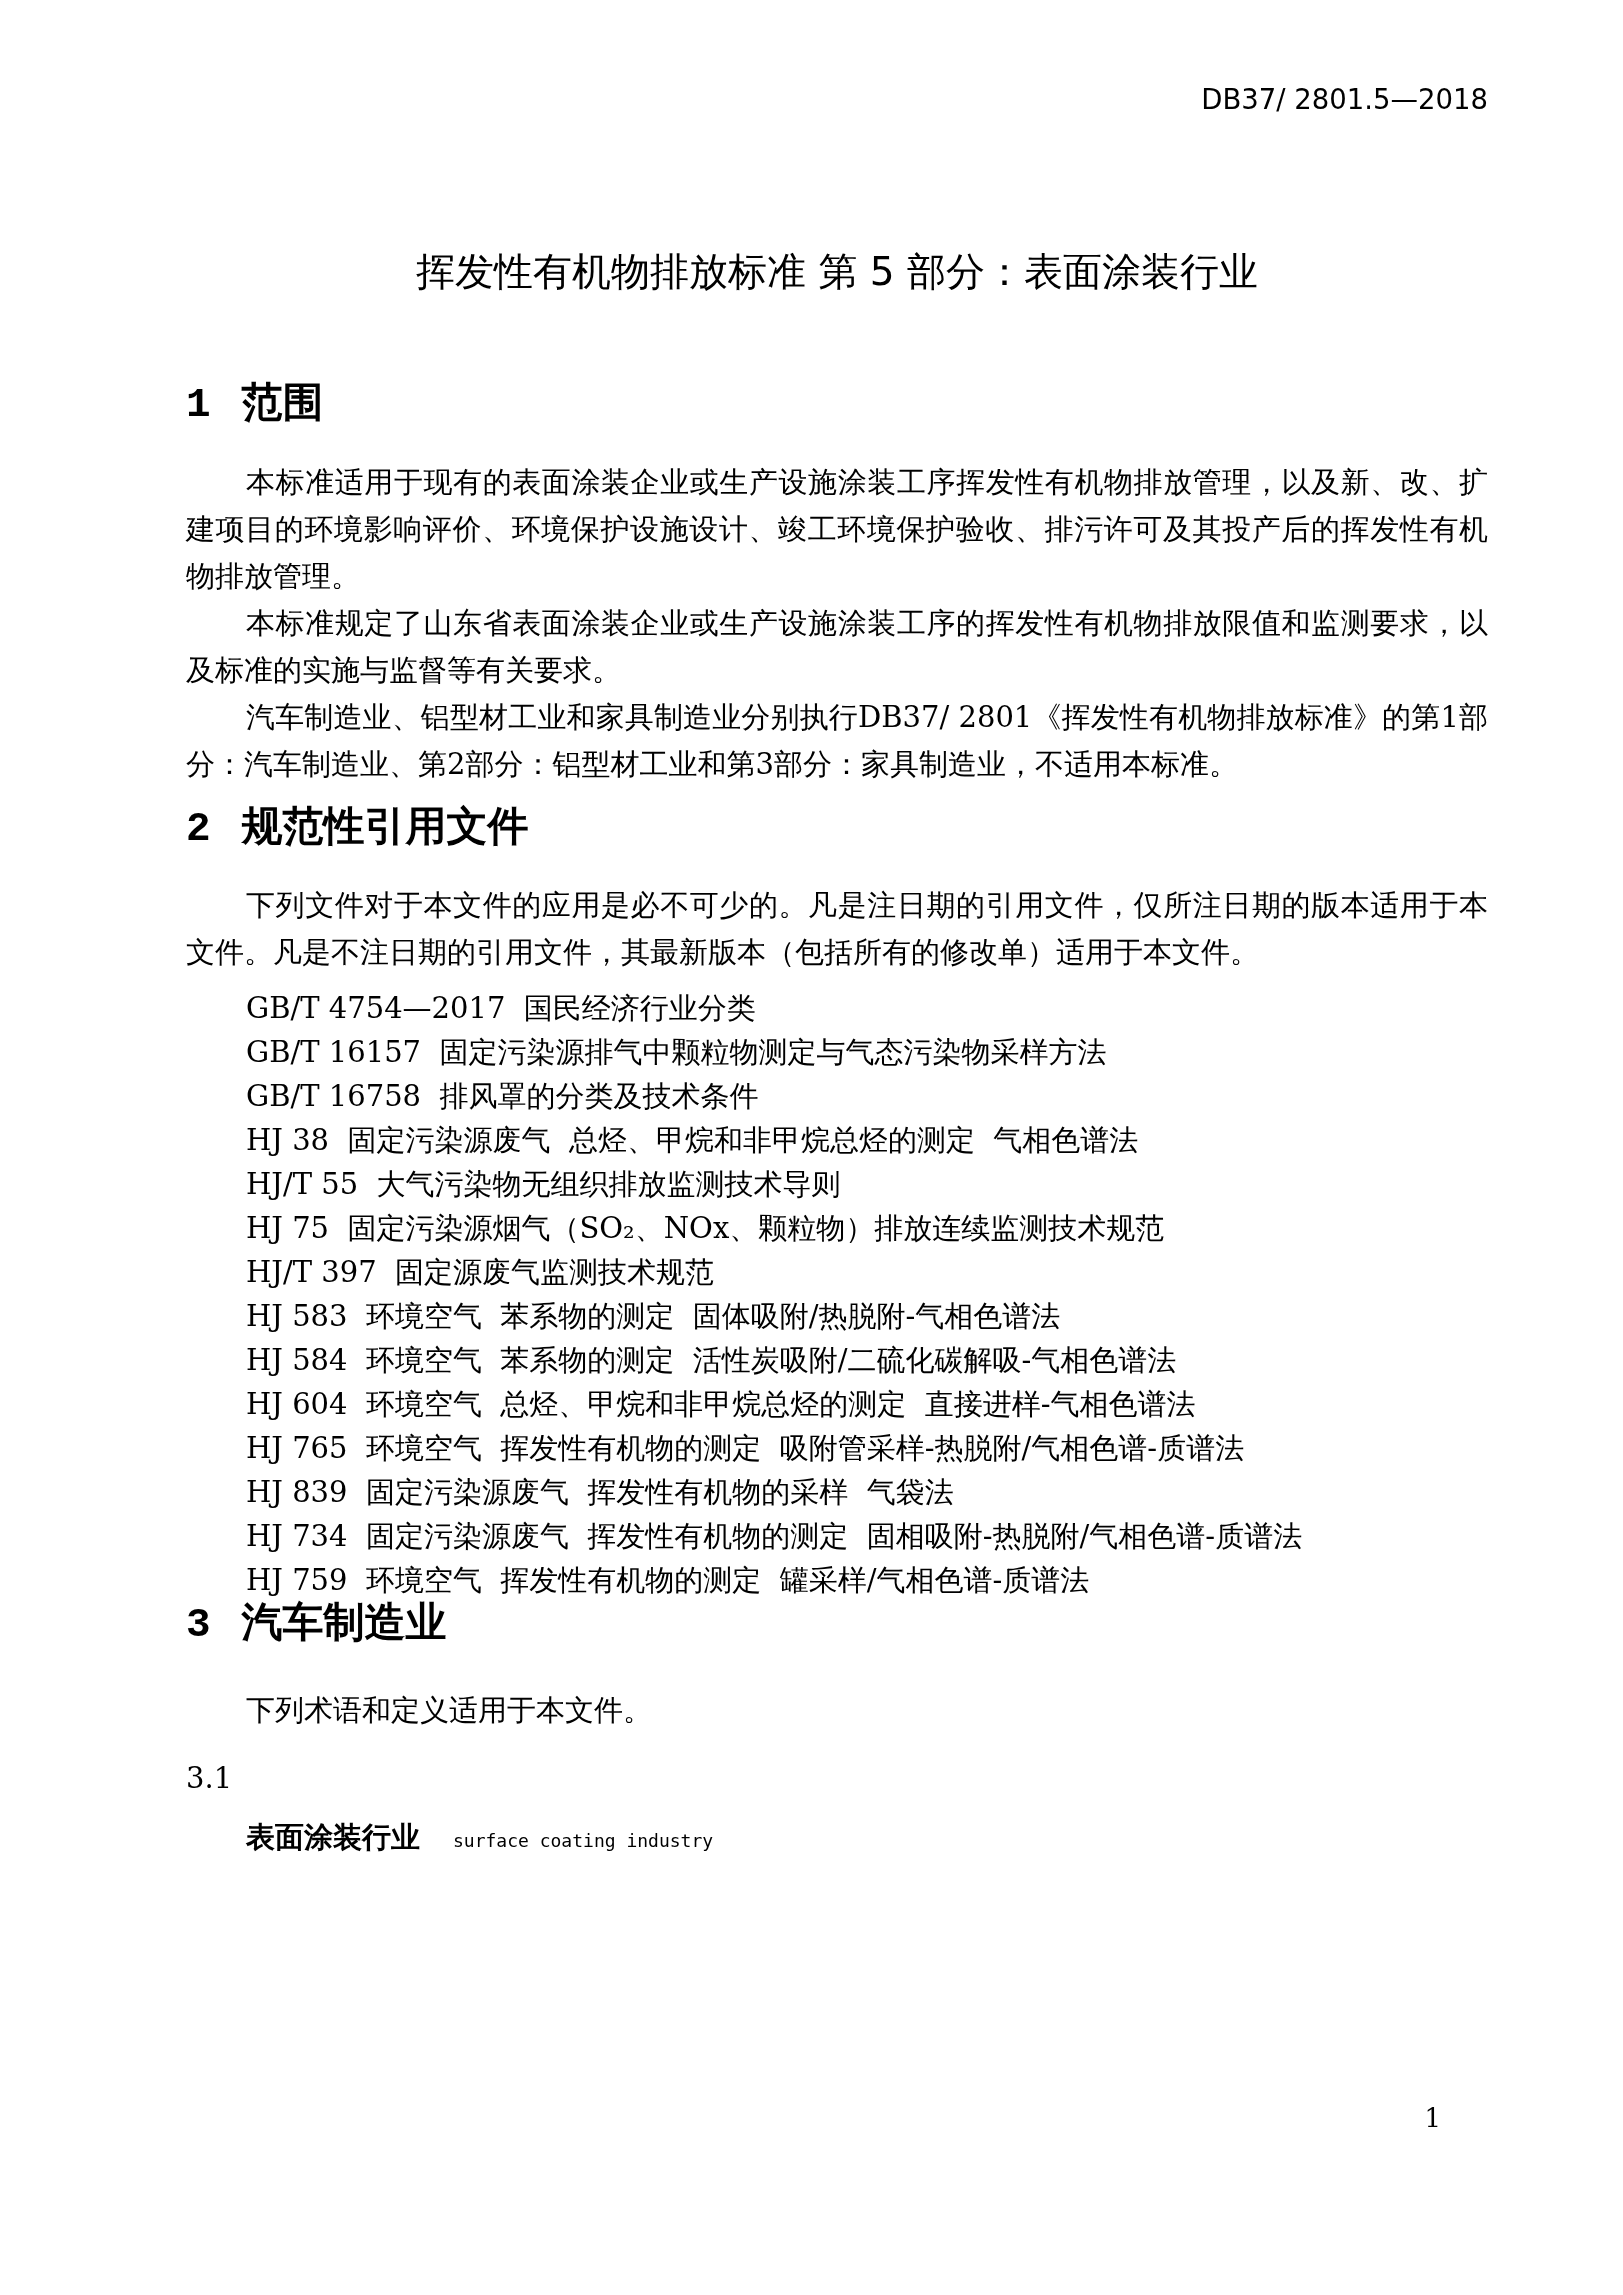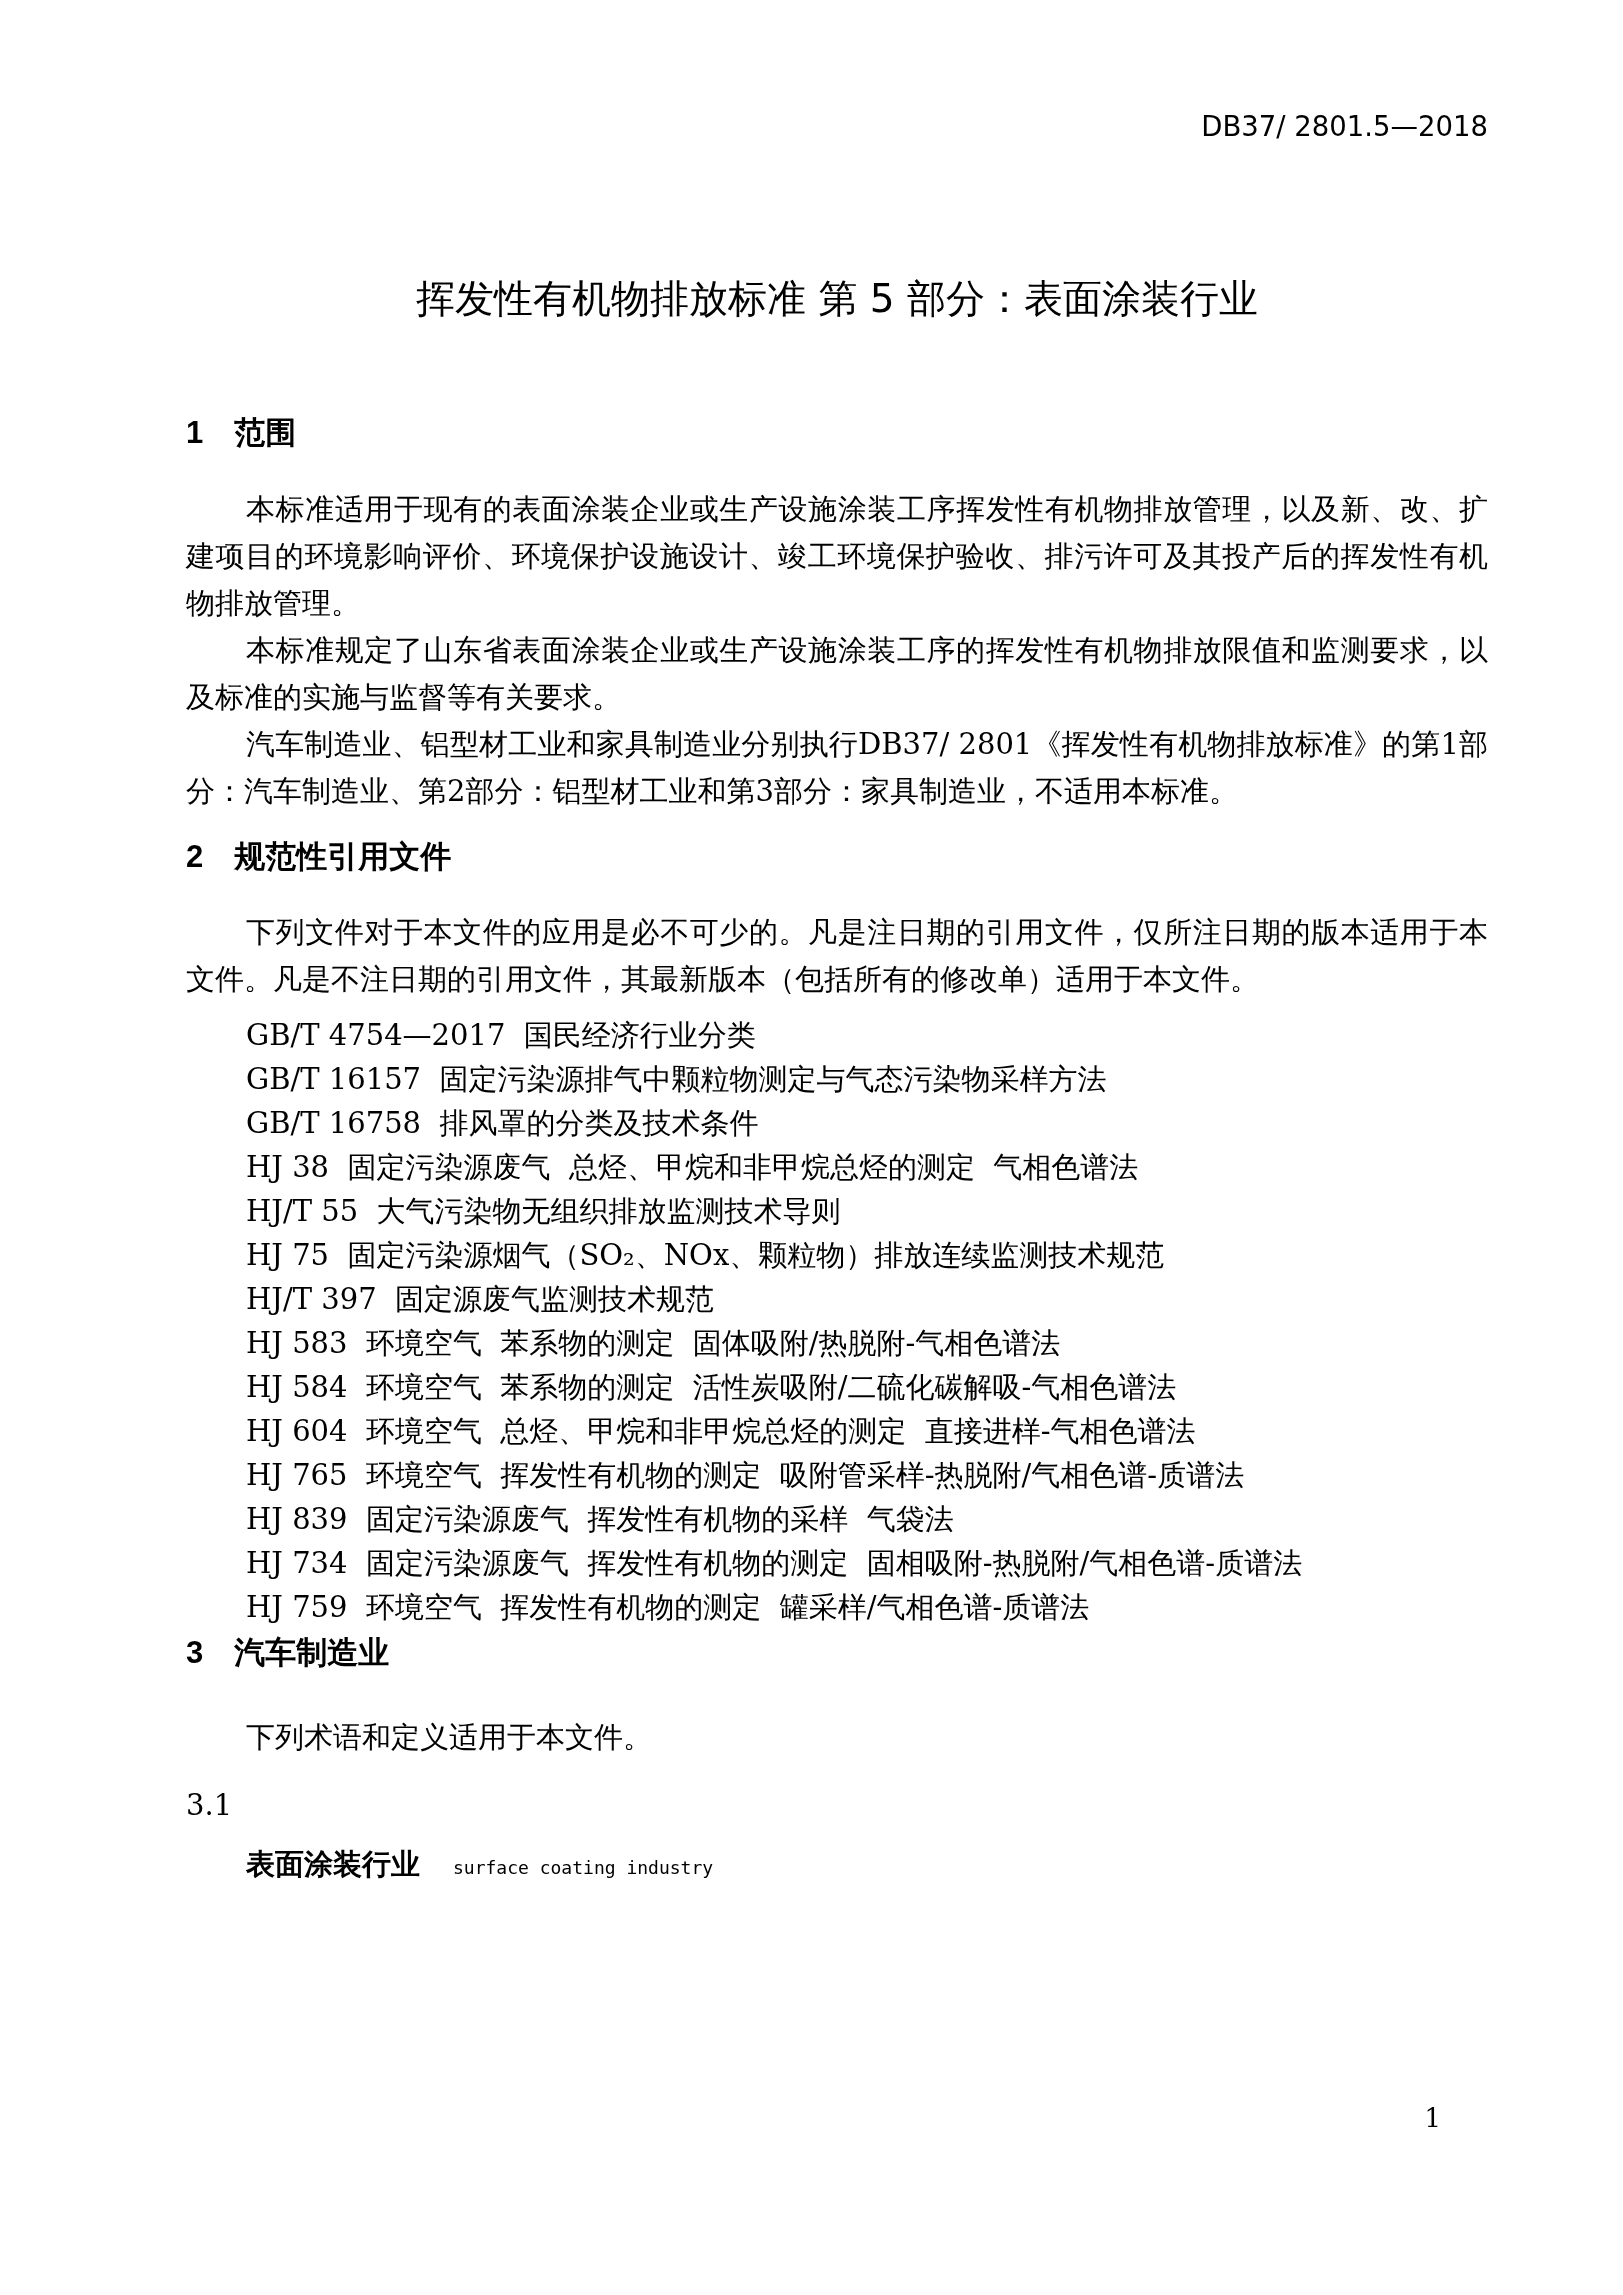--- a/index.html
+++ b/index.html
@@ -14,41 +14,41 @@
     background: #ffffff;
     color: #000000;
     font-family: "DejaVu Serif", "Liberation Serif", serif;
     font-size: 29px;
     box-sizing: border-box;
     padding: 0 135px 0 186px;
     overflow: hidden;
   }
   .doc-header {
     margin: 0;
-    padding-top: 112px;
+    padding-top: 85px;
     text-align: right;
     font-family: "DejaVu Sans", "Liberation Sans", sans-serif;
     font-size: 27.5px;
     line-height: 29px;
     letter-spacing: 0px;
     white-space: pre-wrap;
   }
   .doc-title {
     margin: 137px 0 0 0;
     text-align: center;
     font-family: "DejaVu Sans", "Liberation Sans", sans-serif;
     font-weight: normal;
     font-size: 39px;
     line-height: 41px;
     white-space: pre-wrap;
   }
   .sec-heading {
-    font-family: Liberation Sans, sans-serif;
+    font-family: Liberation Mono, monospace;
     font-weight: bold;
-    font-size: 31px;
+    font-size: 41px;
     line-height: 31px;
   }
   .sec-heading .sec-num {
     display: inline-block;
     margin-right: 31px;
   }
   #heading-1 { margin-top: 98px; }
   #heading-2 { margin-top: 25.5px; }
   #heading-3 { margin-top: 7.9px; }
   .para-block { margin-top: 38px; }

